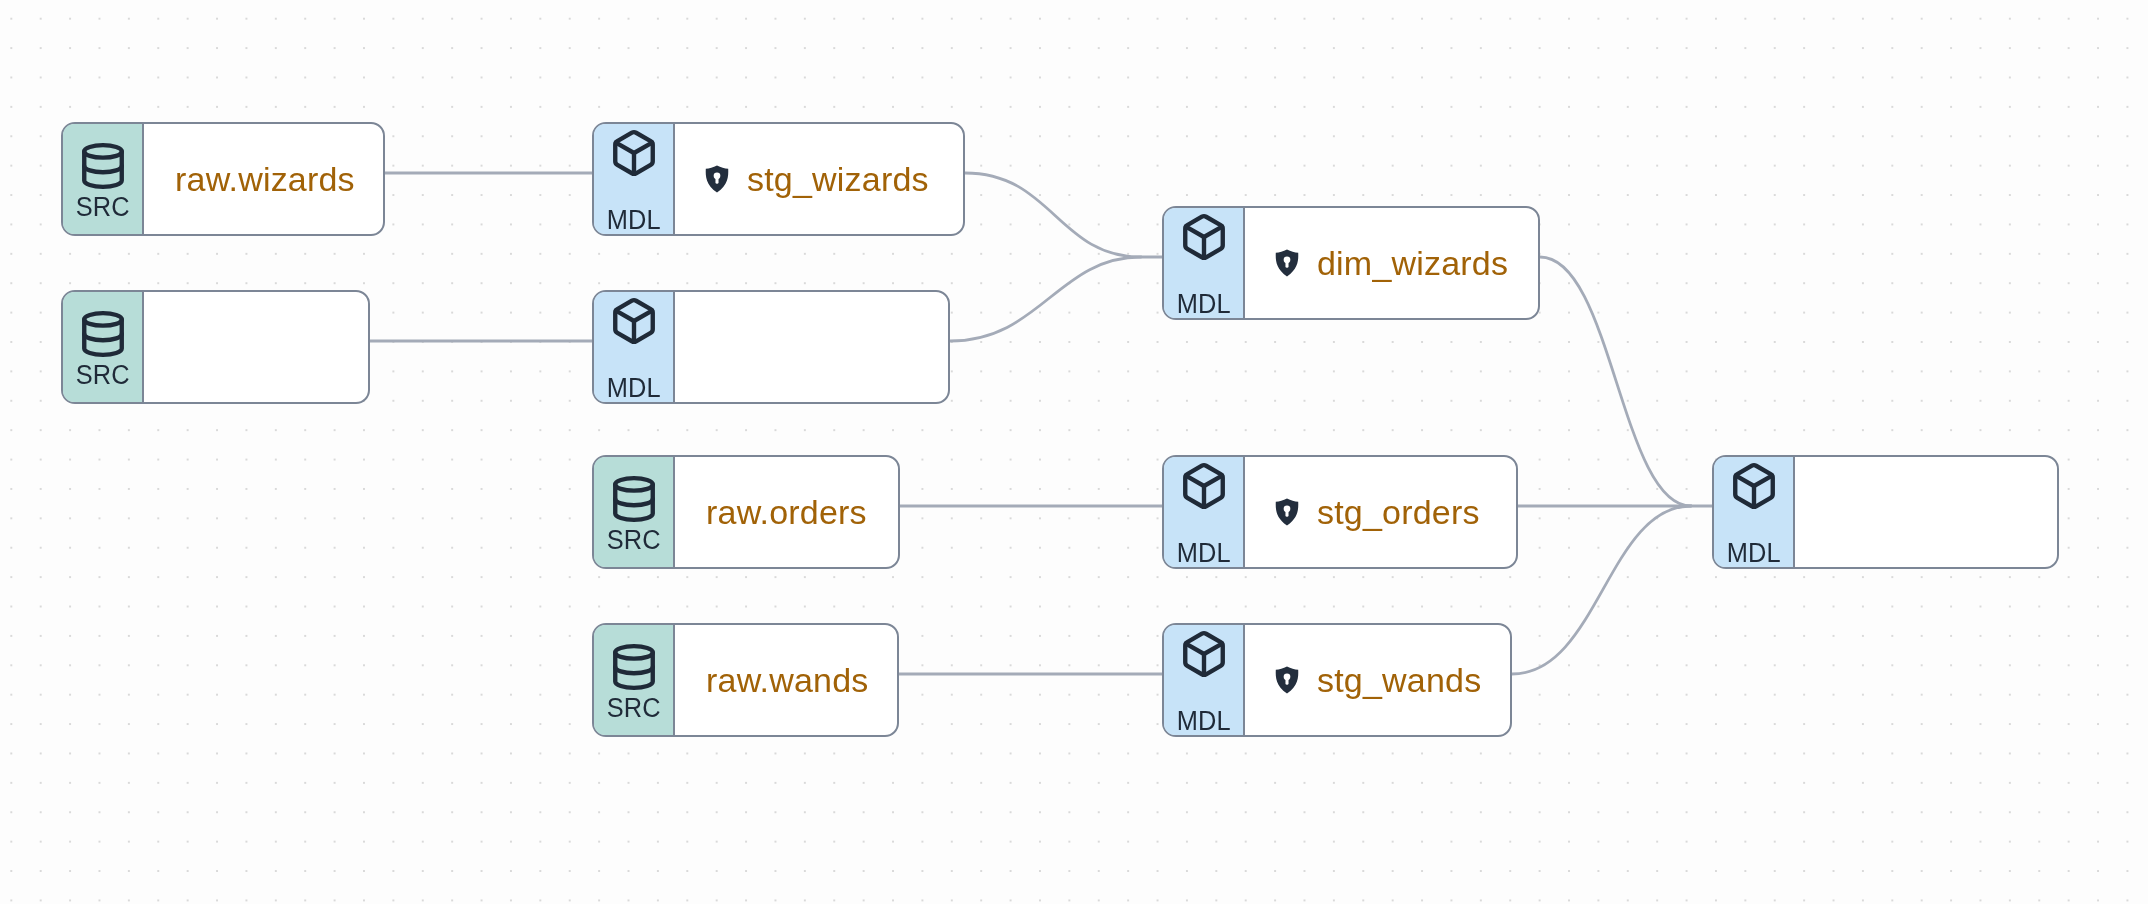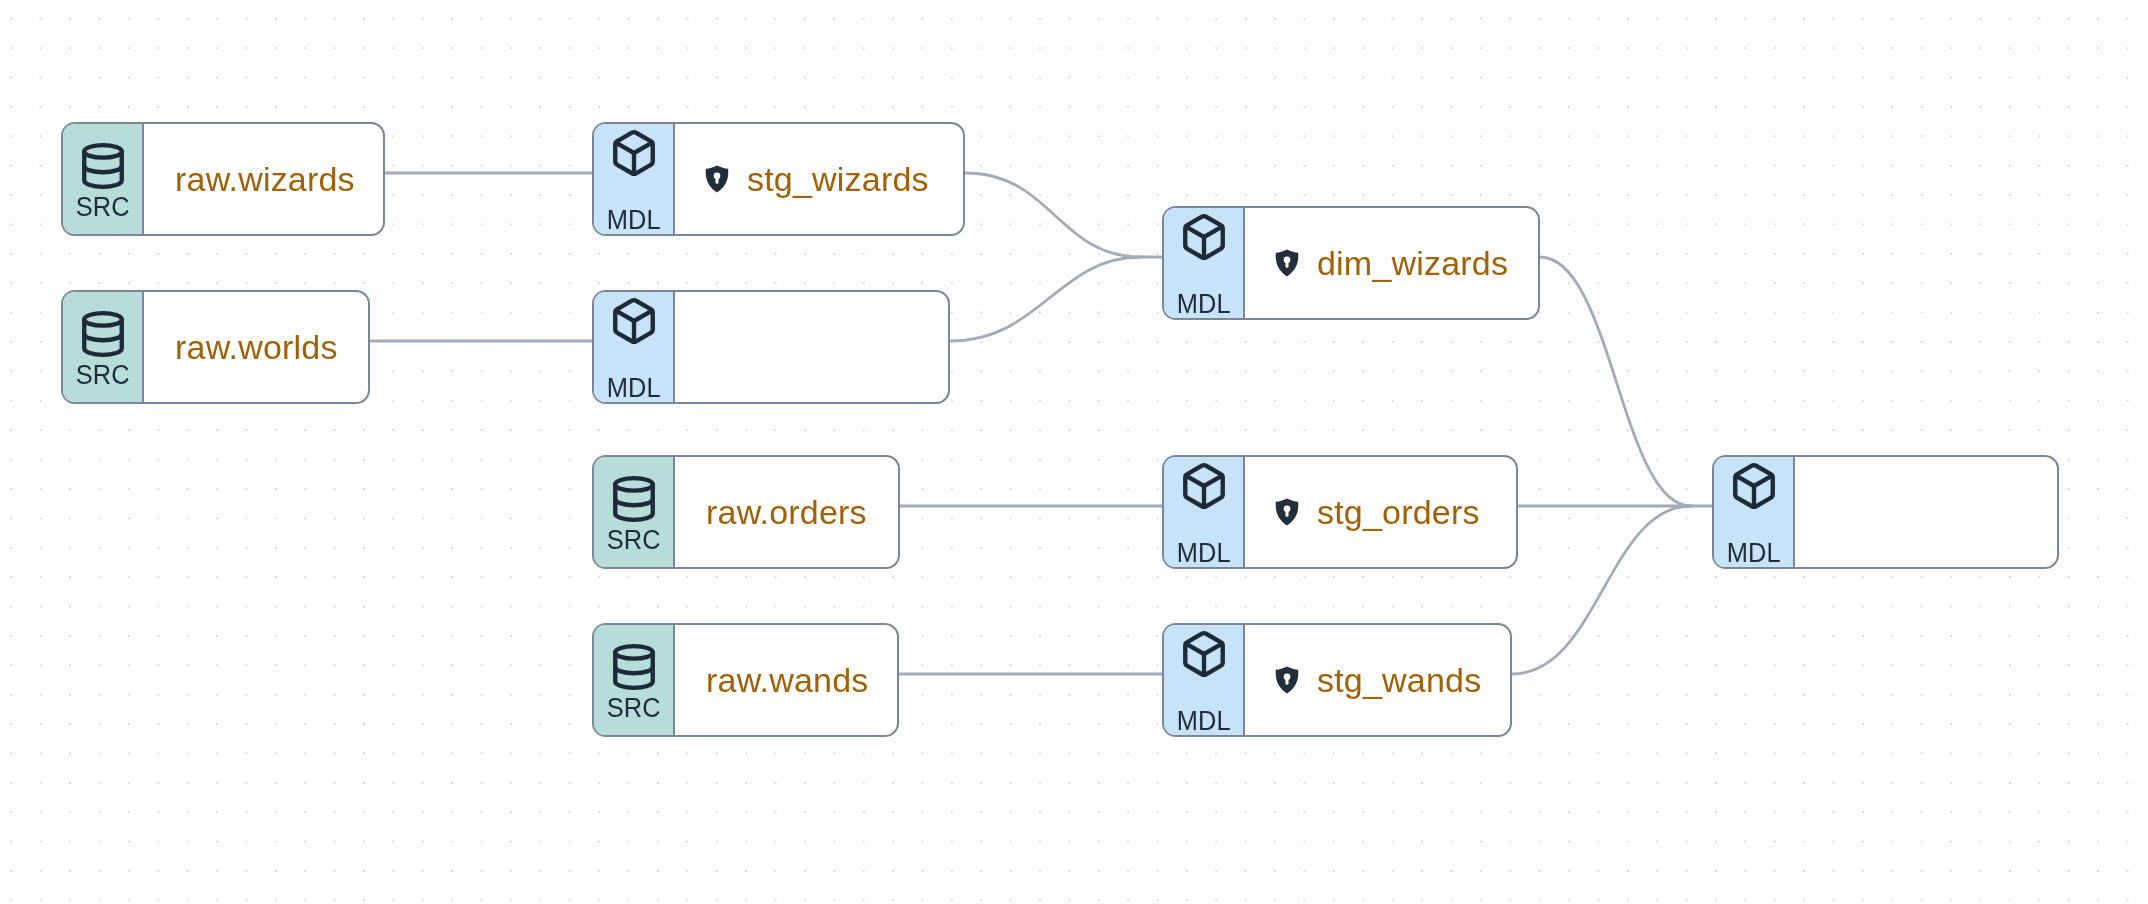--- a/index.html
+++ b/index.html
@@ -95,23 +95,20 @@
 
 <div class="node src" style="left:61px;top:290px;width:309px">
   <div class="badge src">
     <svg class="type-icon" viewBox="0 0 24 24" fill="none" stroke="currentColor" stroke-width="2.1" stroke-linecap="round" stroke-linejoin="round">
         <ellipse cx="12" cy="5" rx="9" ry="3"></ellipse>
         <path d="M3 5v14a9 3 0 0 0 18 0V5"></path>
         <path d="M3 12a9 3 0 0 0 18 0"></path>
       </svg>
     <span class="badge-label">SRC</span>
   </div>
-  <div class="body">
-    <span class="node-name">raw.worlds</span>
-  </div>
 </div>
 
 <div class="node mdl" style="left:592px;top:290px;width:358px">
   <div class="badge mdl">
     <svg class="type-icon" viewBox="0 0 24 24" fill="none" stroke="currentColor" stroke-width="2.1" stroke-linecap="round" stroke-linejoin="round">
         <path d="M21 8a2 2 0 0 0-1-1.73l-7-4a2 2 0 0 0-2 0l-7 4A2 2 0 0 0 3 8v8a2 2 0 0 0 1 1.73l7 4a2 2 0 0 0 2 0l7-4A2 2 0 0 0 21 16Z"></path>
         <path d="m3.3 7 8.7 5 8.7-5"></path>
         <path d="M12 22V12"></path>
       </svg>
     <span class="badge-label">MDL</span>

